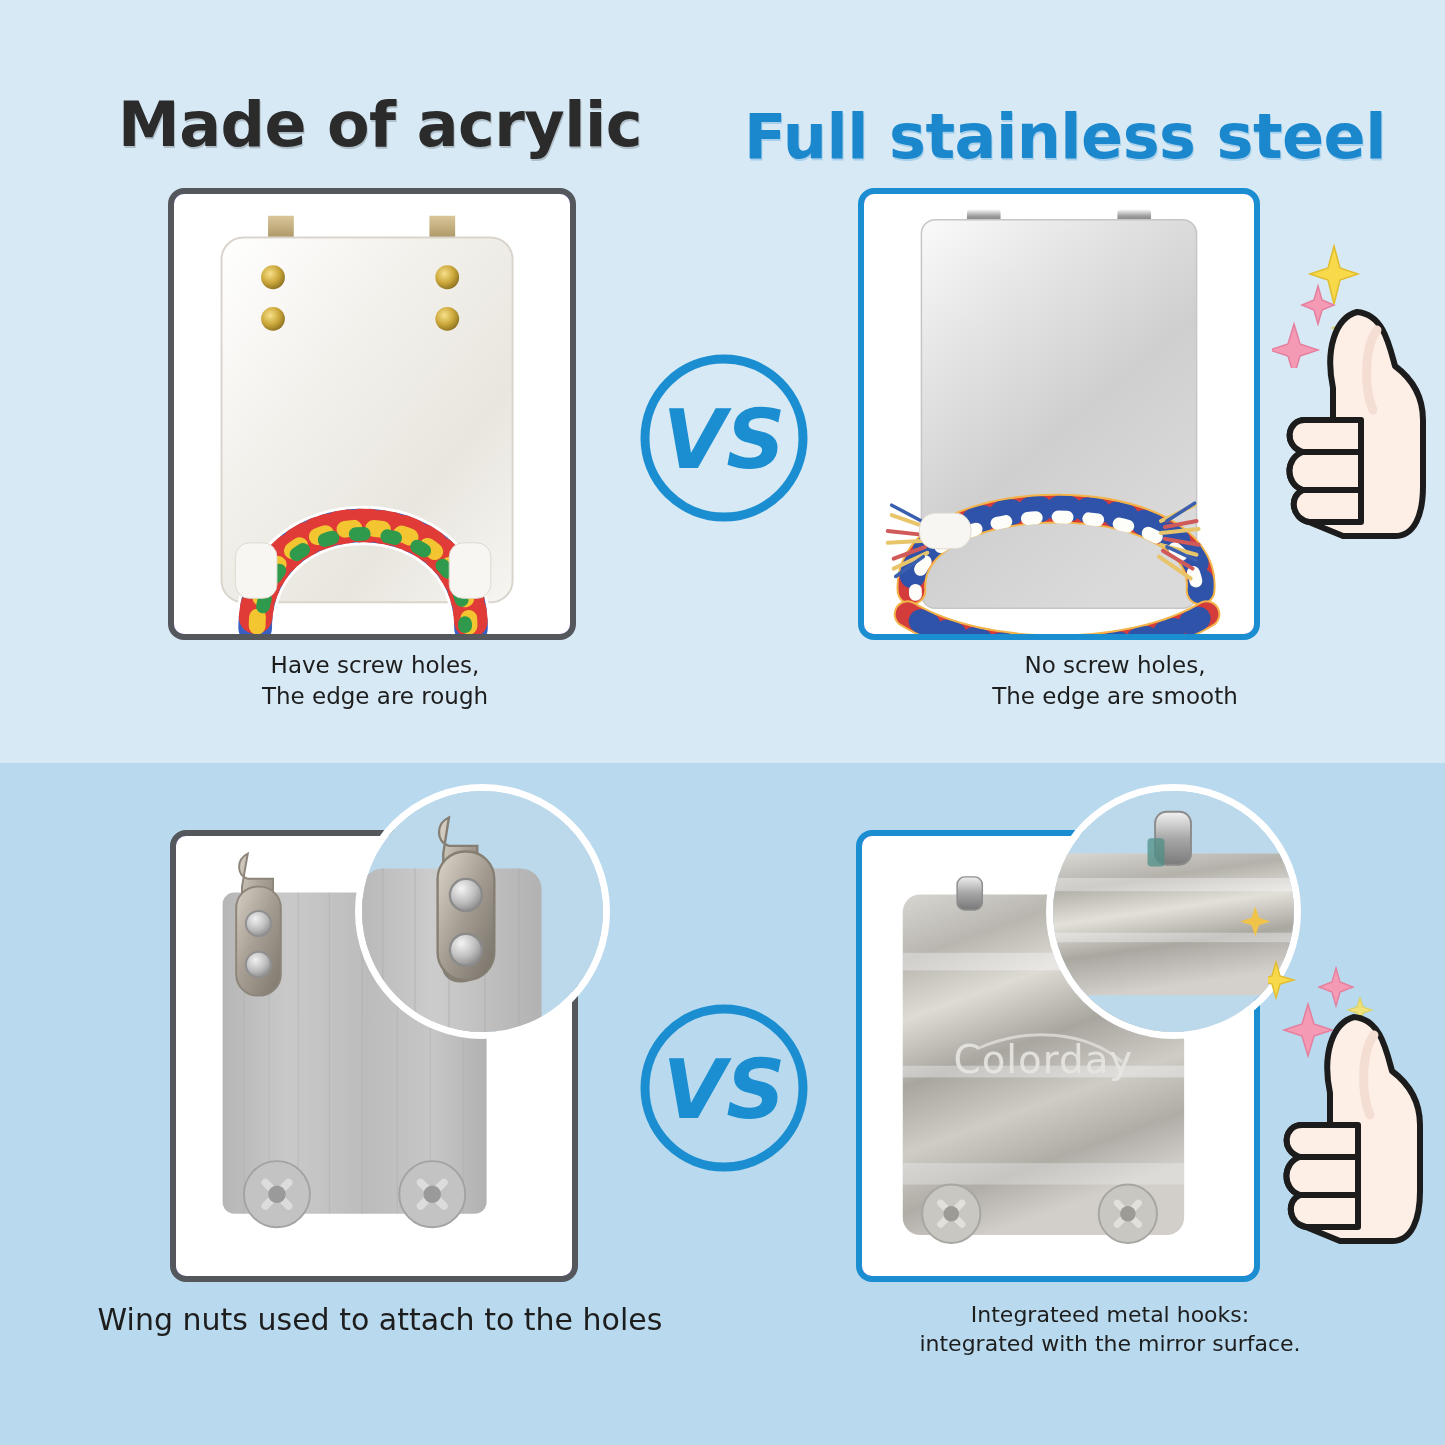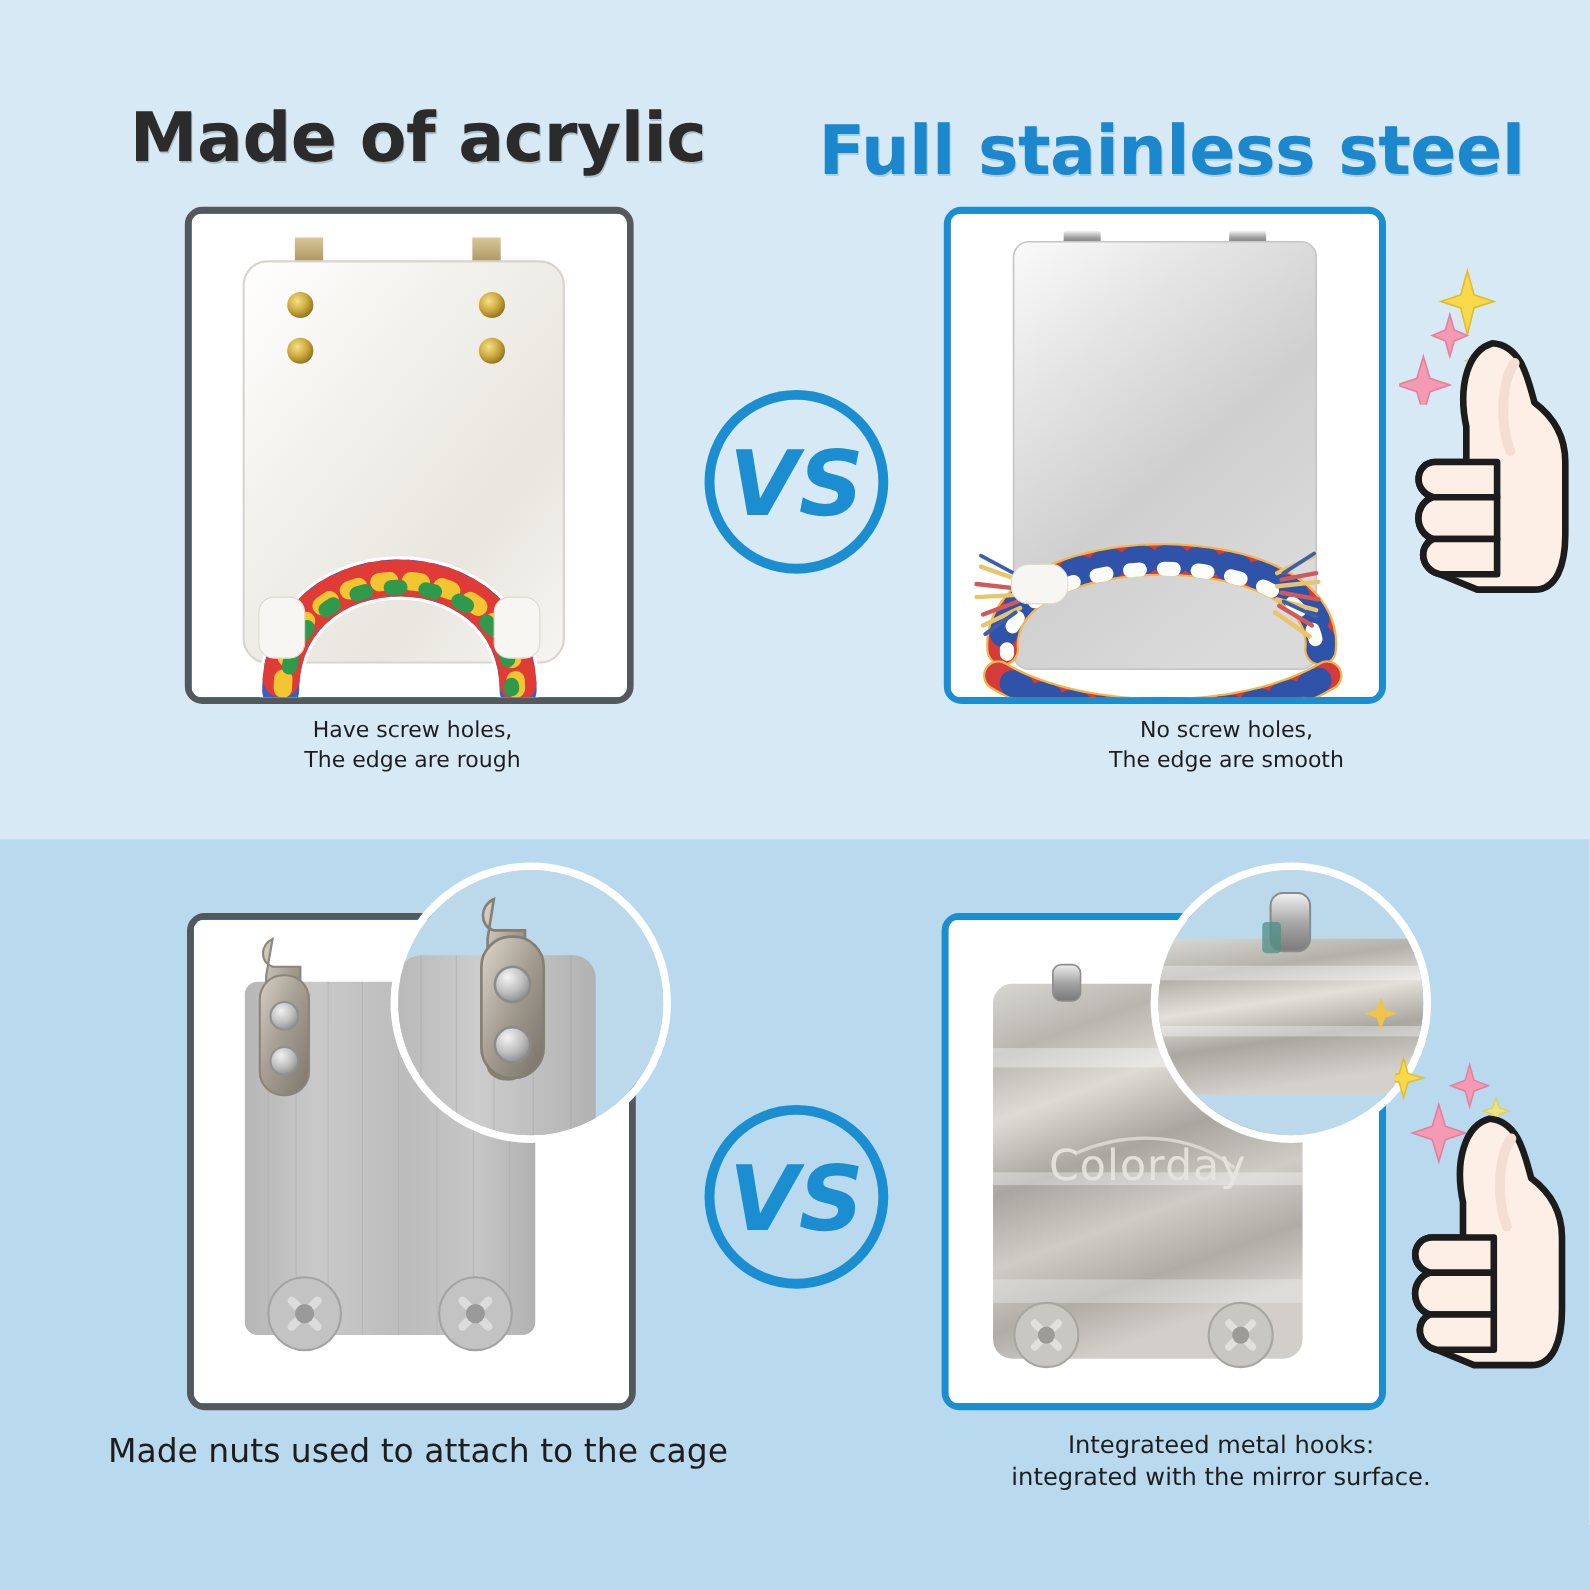--- a/index.html
+++ b/index.html
@@ -24,33 +24,33 @@
     left:80px;top:88px;width:600px;font-size:62px;color:#2b2b2b;
     text-shadow:1px 2px 0 rgba(0,0,0,.18);
   }
   .heading-right{
     left:740px;top:88px;width:650px;font-size:62px;color:#1b87cd;
     text-shadow:1px 2px 0 rgba(27,135,205,.25);
     margin-top:12px;
   }
 
   
-  .card{position:absolute;background:#0369a1;box-sizing:border-box;overflow:hidden;}
+  .card{position:absolute;background:#8b5cf6;box-sizing:border-box;overflow:hidden;}
   .card-gray{border:6px solid #54585c;border-radius:16px;}
   .card-blue{border:6px solid #1a8ed1;border-radius:16px;}
 
   #card-tl{left:168px;top:188px;width:408px;height:452px;}
   #card-tr{left:858px;top:188px;width:402px;height:452px;}
   #card-bl{left:170px;top:830px;width:408px;height:452px;}
   #card-br{left:856px;top:830px;width:404px;height:452px;}
 
   
   .caption{
     position:absolute;text-align:center;color:#1d1d1d;
-    font-size:20px;line-height:1.33;white-space:pre-line;
+    font-size:23px;line-height:1.33;white-space:pre-line;
   }
   #cap-tl{left:120px;top:650px;width:510px;}
   #cap-tr{left:860px;top:650px;width:510px;}
   #cap-bl{left:60px;top:1300px;width:640px;font-size:30px;}
   #cap-br{left:810px;top:1300px;width:600px;font-size:22px;}
 
   
   .vs-badge{position:absolute;width:176px;height:176px;}
   #vs-top{left:636px;top:350px;}
   #vs-bottom{left:636px;top:1000px;}
@@ -396,21 +396,21 @@
       <g opacity=".35">
         <rect x="0" y="92" width="255" height="14" fill="#ffffff"></rect>
         <rect x="0" y="150" width="255" height="10" fill="#ffffff"></rect>
       </g>
       <rect x="108" y="22" width="38" height="56" rx="12" fill="url(#clipZ2)" stroke="#8b8b8b" stroke-width="2"></rect>
       <rect x="100" y="50" width="18" height="30" rx="4" fill="#4e8f86" opacity=".75"></rect>
       <path d="M214 122 L218 134 L230 138 L218 142 L214 154 L210 142 L198 138 L210 134 Z" fill="#f0c44a"></path>
     </svg>
   </div>
 
-  <div class="caption" id="cap-bl">Made nuts used to attach to the cage</div>
+  <div class="caption" id="cap-bl">Wing nuts used to attach to the holes</div>
   <div class="caption" id="cap-br">Integrateed metal hooks:
 integrated with the mirror surface.</div>
 
   <div class="vs-badge" id="vs-bottom">
     <svg viewBox="0 0 176 176">
       <circle cx="88" cy="88" r="79" fill="none" stroke="#1a8ed1" stroke-width="9"></circle>
       <text x="88" y="118" text-anchor="middle" font-family="'DejaVu Sans','Liberation Sans',sans-serif" font-size="82" font-weight="bold" font-style="italic" fill="#1a8ed1">VS</text>
     </svg>
   </div>
 

